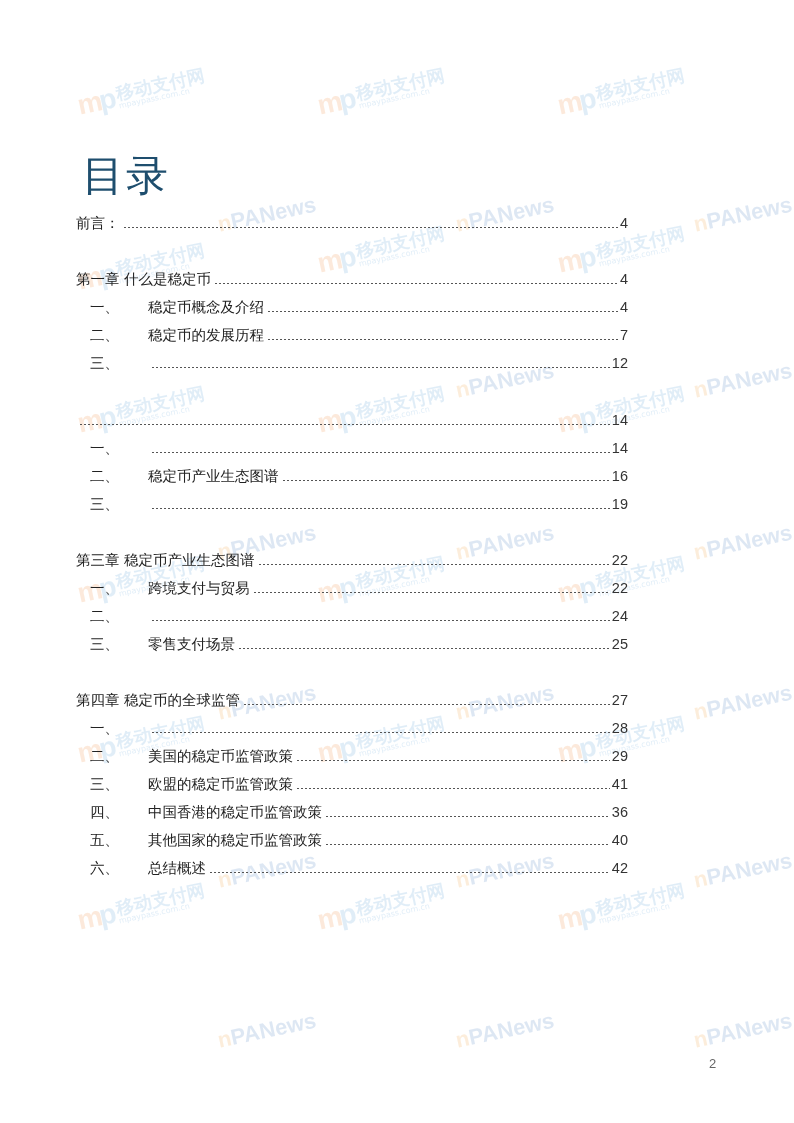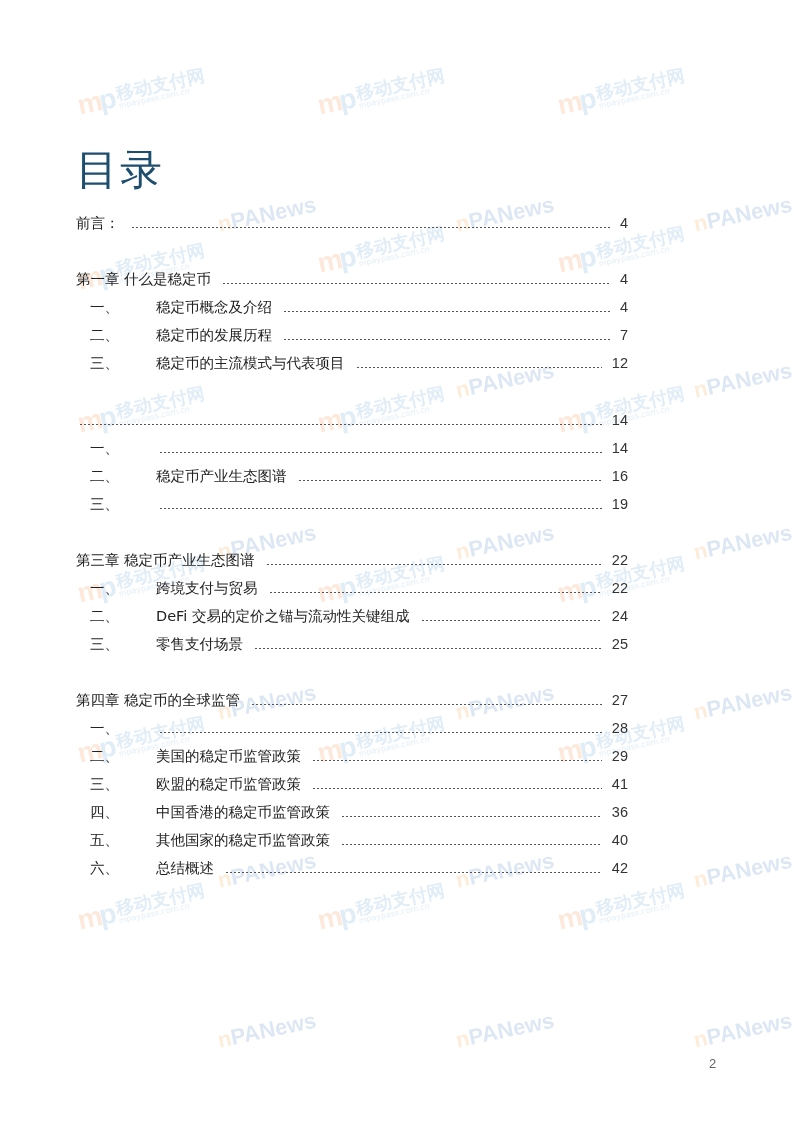--- a/index.html
+++ b/index.html
@@ -12,21 +12,21 @@
   .wm-mp .logo b { color:#f08a3c; }
   .wm-mp .txt { display:flex; flex-direction:column; line-height:1; }
   .wm-mp .cn { font-size:18px; font-weight:bold; color:#5aa0d8; }
   .wm-mp .en { font-size:8px; color:#5aa0d8; }
   .wm-pa { font-family:"Liberation Sans", sans-serif; font-weight:bold; font-size:22px; color:#4a7fc0; }
   .wm-pa i { font-style:normal; color:#f0a040; }
 
   .title { position:absolute; left:76px; top:142px; font-size:42px; color:#1e4e6e; z-index:1; letter-spacing:2px; }
 
   .toc { position:absolute; left:76px; top:0; width:552px; z-index:1; }
-  .row { position:absolute; left:0; width:552px; height:20px; display:flex; align-items:flex-end; font-size:14.5px; line-height:20px;gap:8px; }
+  .row { position:absolute; left:0; width:552px; height:20px; display:flex; align-items:flex-end; font-size:14.5px; line-height:20px; }
   .row .num { width:72px; padding-left:14px; box-sizing:border-box; flex:none; }
   .row .label { flex:none; white-space:nowrap; }
   .row .leader { flex:1; height:14px; margin:0 2px 4px 3px;
                  background-image:radial-gradient(circle, #555 0.8px, transparent 1px);
                  background-size:4px 3px; background-repeat:repeat-x; background-position:left bottom; }
   .row .page { flex:none; text-align:right; font-family:"Liberation Sans", sans-serif; font-size:14.5px; color:#333; }
 
   .page-number { position:absolute; left:709px; top:1056px; font-family:"Liberation Sans", sans-serif; font-size:13px; color:#666; z-index:1; }
 </style>
 </head>
@@ -183,21 +183,21 @@
 
   <div class="wm wm-pa" style="left:218px;top:868px"><i>n</i><span>PANews</span></div>
   <div class="wm wm-pa" style="left:456px;top:868px"><i>n</i><span>PANews</span></div>
   <div class="wm wm-pa" style="left:694px;top:868px"><i>n</i><span>PANews</span></div>
 
   <div class="wm wm-pa" style="left:218px;top:1028px"><i>n</i><span>PANews</span></div>
   <div class="wm wm-pa" style="left:456px;top:1028px"><i>n</i><span>PANews</span></div>
   <div class="wm wm-pa" style="left:694px;top:1028px"><i>n</i><span>PANews</span></div>
 </div>
 
-<h1 class="title" style="margin:0;font-weight:normal;">目录</h1>
+<h1 class="title" style="margin:6px;font-weight:normal;">目录</h1>
 
 <div class="toc">
   <div class="row" style="top:213px">
     <span class="label">前言：</span>
     <span class="leader"></span>
     <span class="page">4</span>
   </div>
 
   <div class="row" style="top:269px">
     <span class="label">第一章 什么是稳定币</span>
@@ -211,21 +211,20 @@
     <span class="page">4</span>
   </div>
   <div class="row" style="top:325px">
     <span class="num">二、</span>
     <span class="label">稳定币的发展历程</span>
     <span class="leader"></span>
     <span class="page">7</span>
   </div>
   <div class="row" style="top:353px">
     <span class="num">三、</span>
-    <span class="label">稳定币的主流模式与代表项目</span>
     <span class="leader"></span>
     <span class="page">12</span>
   </div>
 
   <div class="row" style="top:410px">
     <span class="leader"></span>
     <span class="page">14</span>
   </div>
   <div class="row" style="top:438px">
     <span class="num">一、</span>
@@ -250,21 +249,20 @@
     <span class="page">22</span>
   </div>
   <div class="row" style="top:578px">
     <span class="num">一、</span>
     <span class="label">跨境支付与贸易</span>
     <span class="leader"></span>
     <span class="page">22</span>
   </div>
   <div class="row" style="top:606px">
     <span class="num">二、</span>
-    <span class="label">DeFi 交易的定价之锚与流动性关键组成</span>
     <span class="leader"></span>
     <span class="page">24</span>
   </div>
   <div class="row" style="top:634px">
     <span class="num">三、</span>
     <span class="label">零售支付场景</span>
     <span class="leader"></span>
     <span class="page">25</span>
   </div>
 

